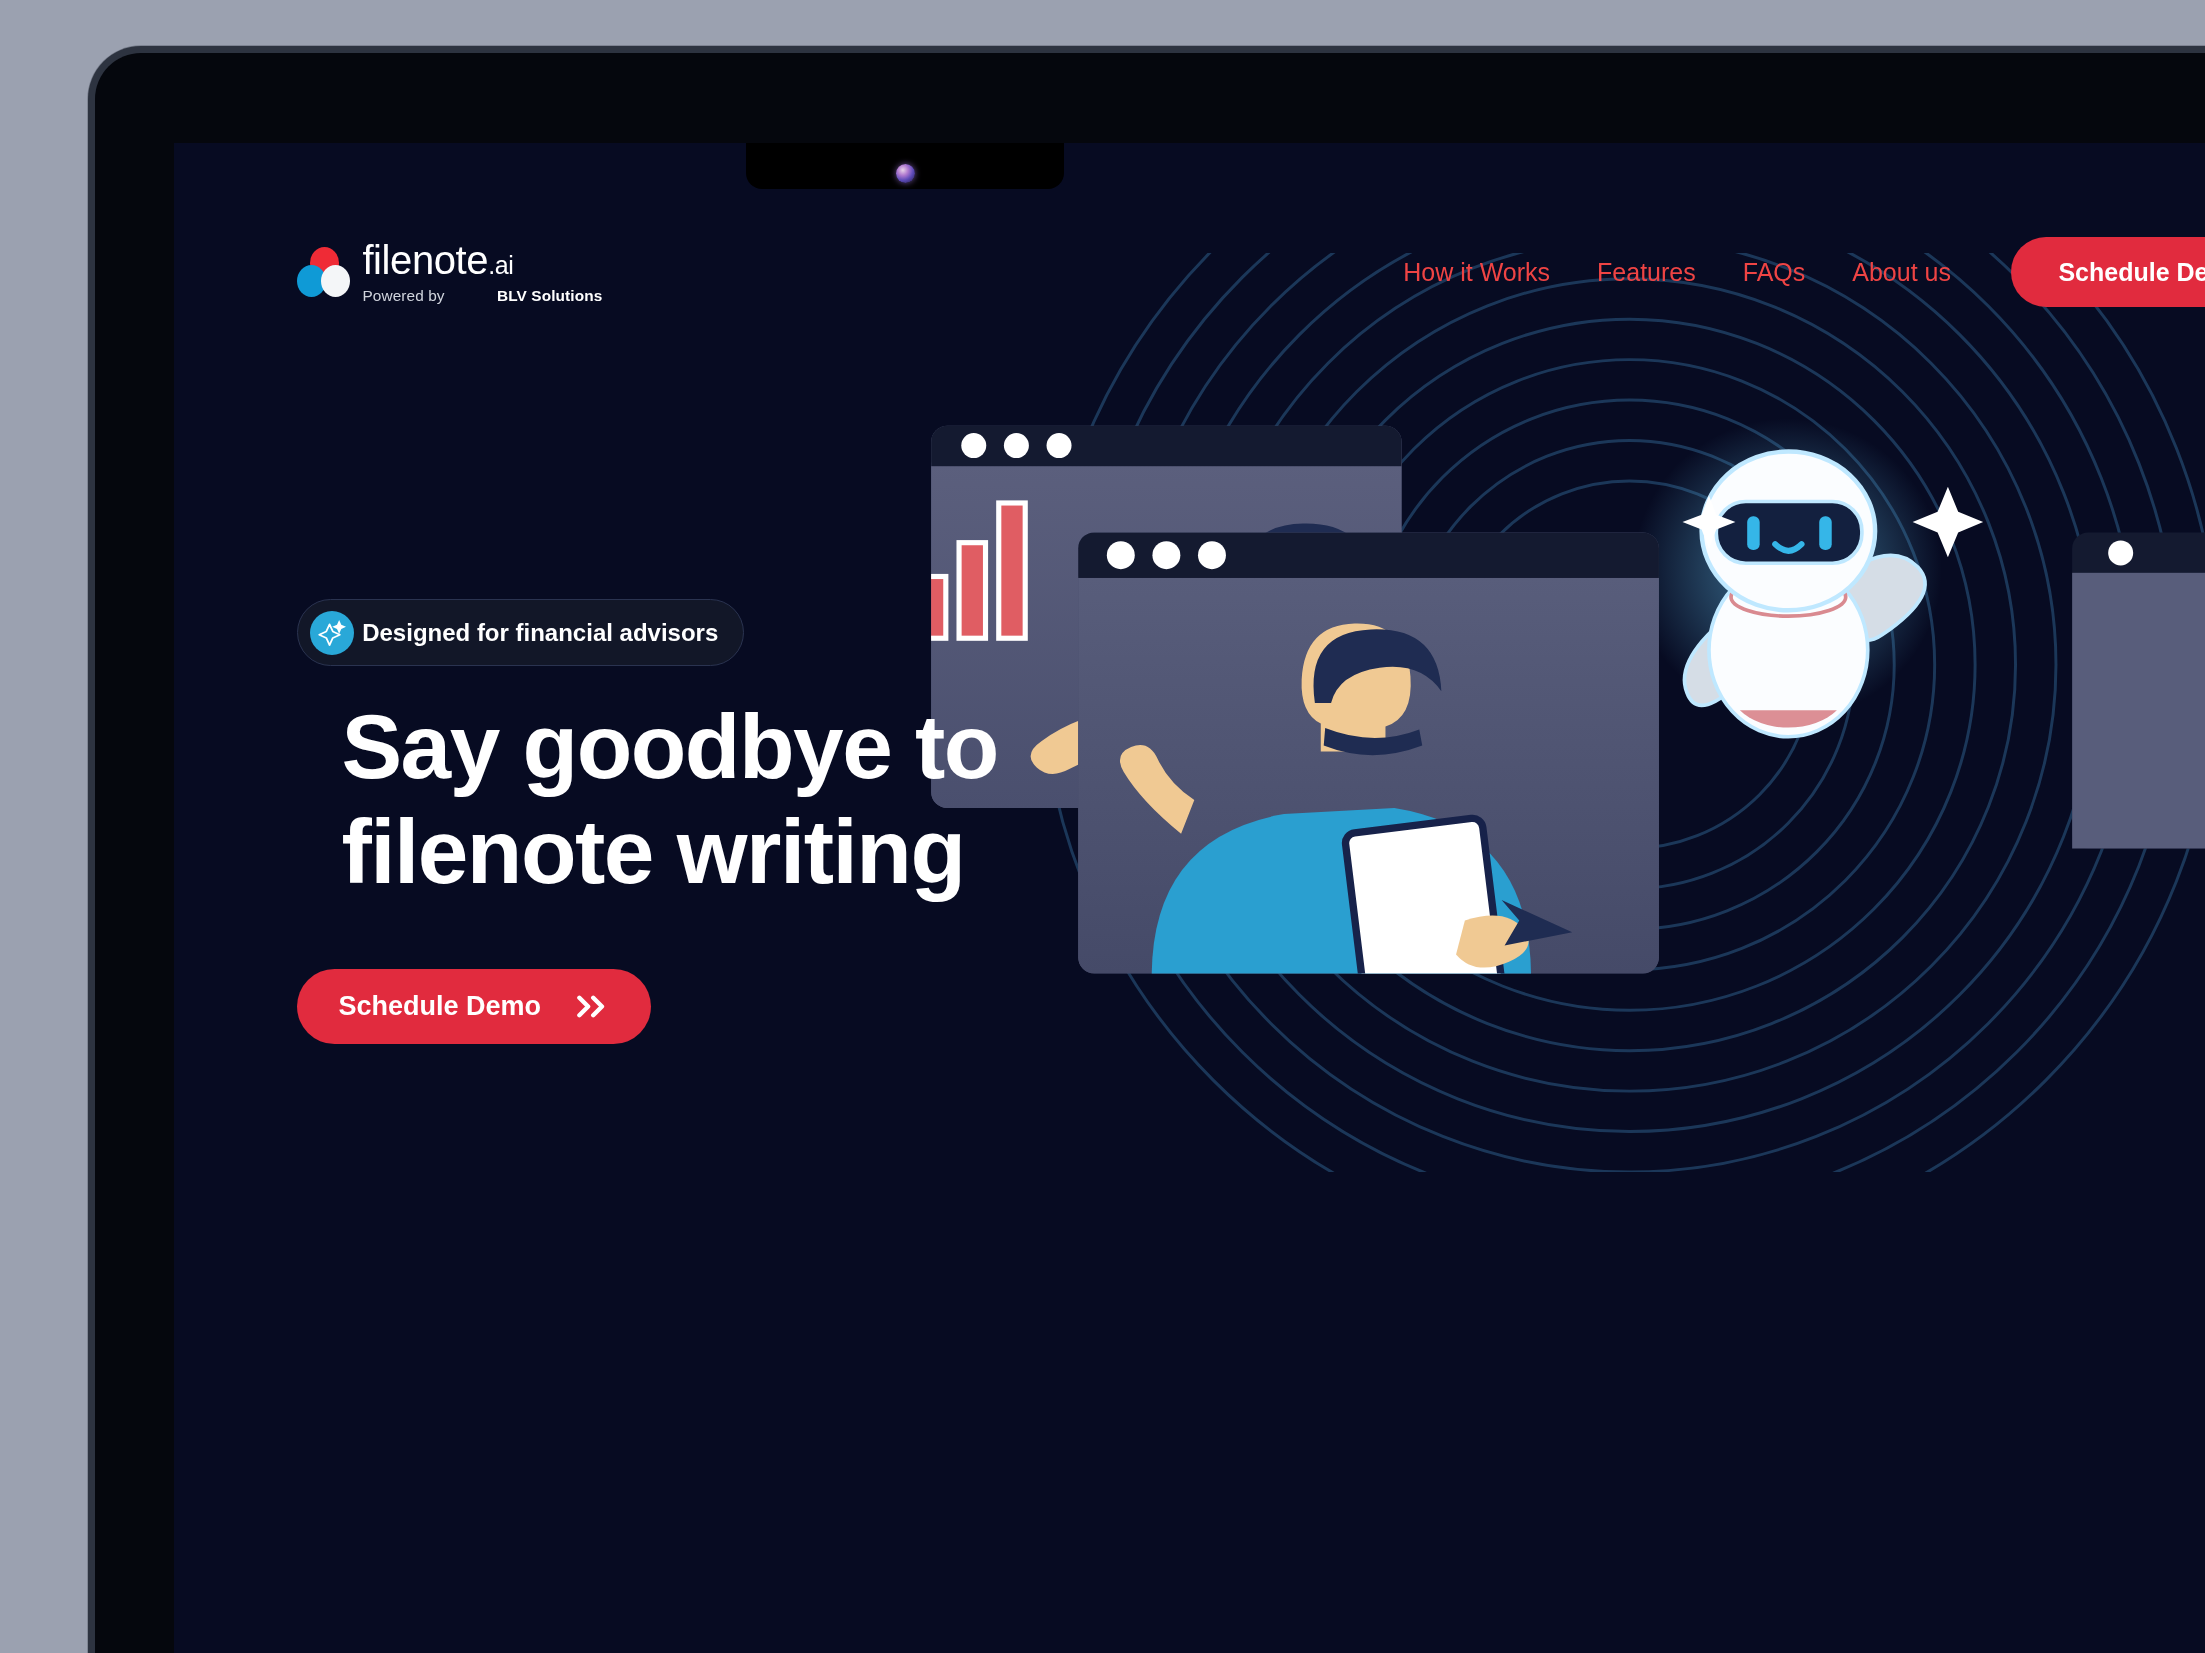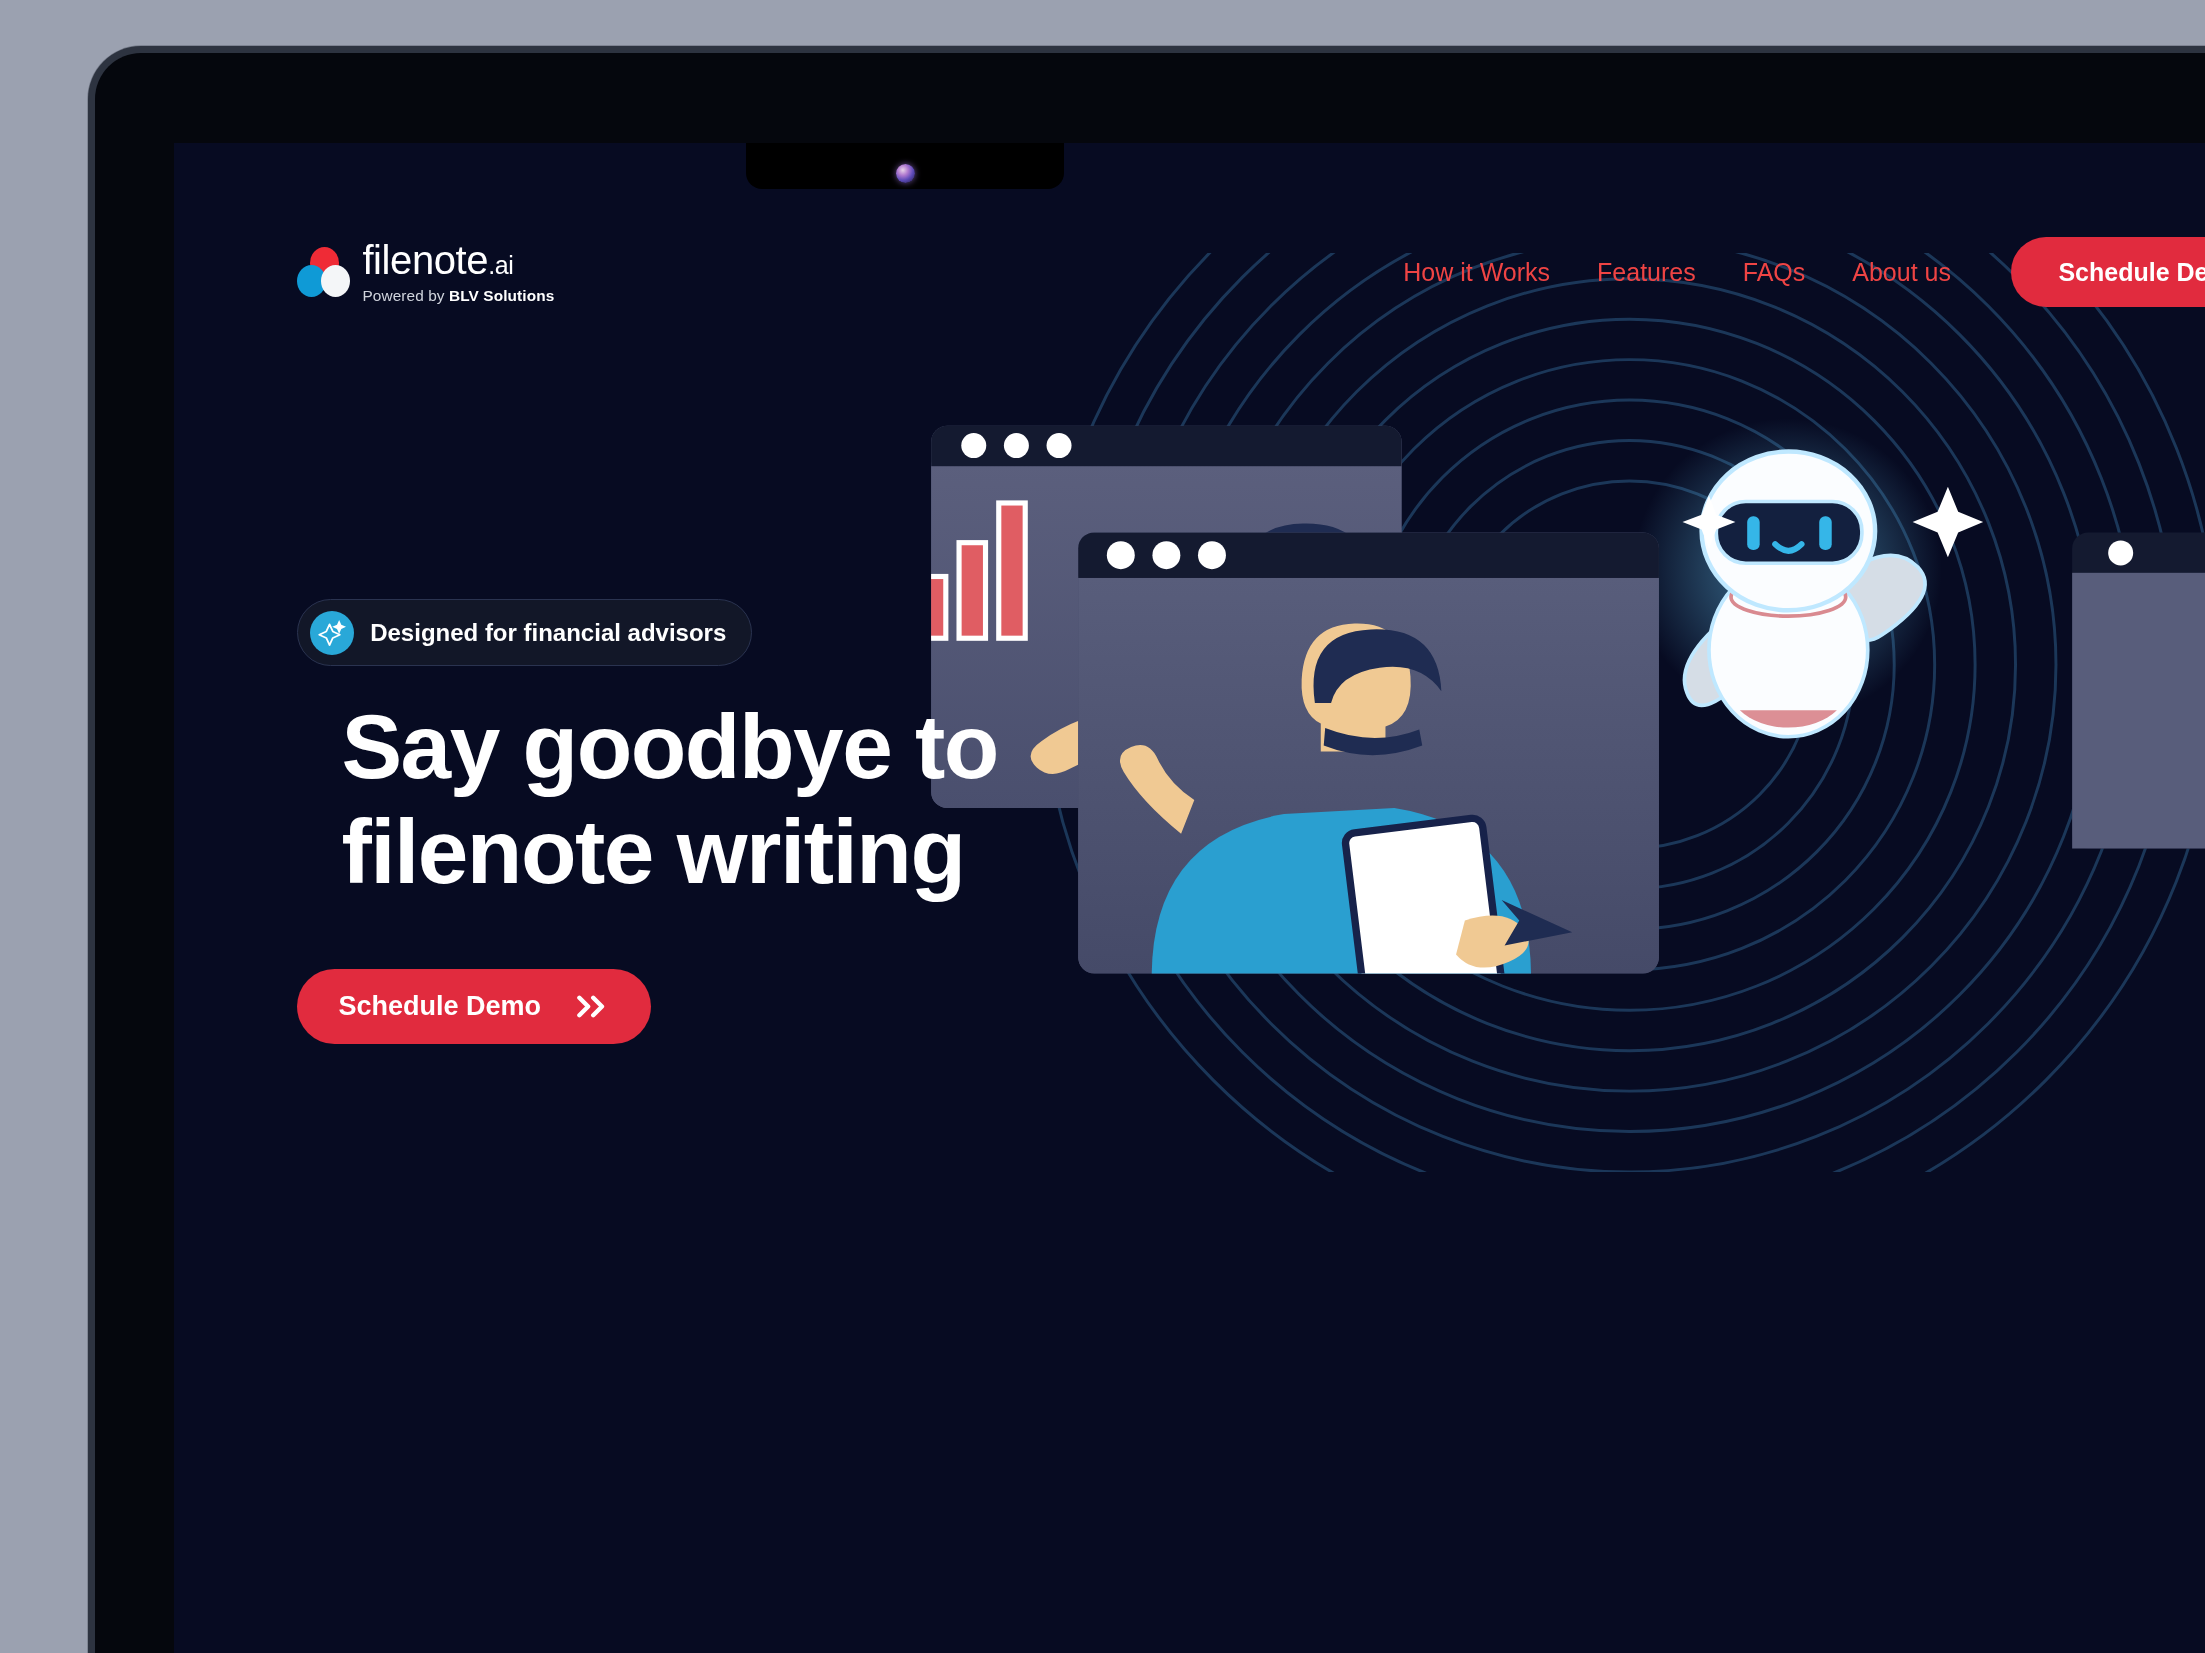--- a/index.html
+++ b/index.html
@@ -55,41 +55,41 @@
   .brand { display:flex; align-items:center; gap:12px; margin-left:123px; }
   .logo-mark { position:relative; width:53px; height:50px; flex:none; }
   .logo-mark i { position:absolute; display:block; border-radius:50%; }
   .dot-red   { width:29px; height:32px; left:12.5px; top:0;   background:#ef2b36; }
   .dot-blue  { width:29px; height:32px; left:0;   top:17.6px; background:#0f9ad6; }
   .dot-white { width:29px; height:32px; left:23.5px; top:17.6px; background:#f4f6f8; }
   .brand-text { display:flex; flex-direction:column; }
   .wordmark { font-size:40px; font-weight:500; color:#fff; letter-spacing:-0.4px; line-height:1; }
   .wordmark .tld { font-size:25px; font-weight:500; }
   .powered { font-size:15.4px; color:#d0d4dd; margin-top:6.6px; letter-spacing:0.1px; }
-  .powered b { color:#fff; font-weight:700; }
+  .powered b { color:#fff; font-weight:700;margin-left:48px; }
 
   .main-nav {
     margin-left:auto; display:flex; align-items:center; gap:0; padding-right:0;
   }
   .nav-link {
     color:#ef4444; font-size:25px; padding:0 23.5px; white-space:nowrap;
     text-decoration:none; cursor:pointer;
   }
   .nav-cta {
     margin-left:37px; background:#e12b3e; color:#fff;
     font-size:25px; font-weight:700; border:none; cursor:pointer;
     padding:20.6px 47px; border-radius:51px; white-space:nowrap;
   }
 
   
   .hero { position:absolute; left:0; top:0; width:100%; height:100%; }
   .hero-copy { position:absolute; left:123px; top:456px; width:919px; z-index:20; }
 
   .badge {
-    display:inline-flex; align-items:center; gap:16px;
+    display:inline-flex; align-items:center; gap:8px;
     background:#121728; border:1.5px solid #2a3350;
     border-radius:44px; padding:10.3px 25px 10.3px 11.8px;
   }
   .badge-icon {
     width:44px; height:44px; border-radius:50%; background:#29a8d8;
     display:flex; align-items:center; justify-content:center; flex:none;
   }
   .badge-text { font-size:24px; font-weight:700; color:#fff; white-space:nowrap; }
 
   .headline {

